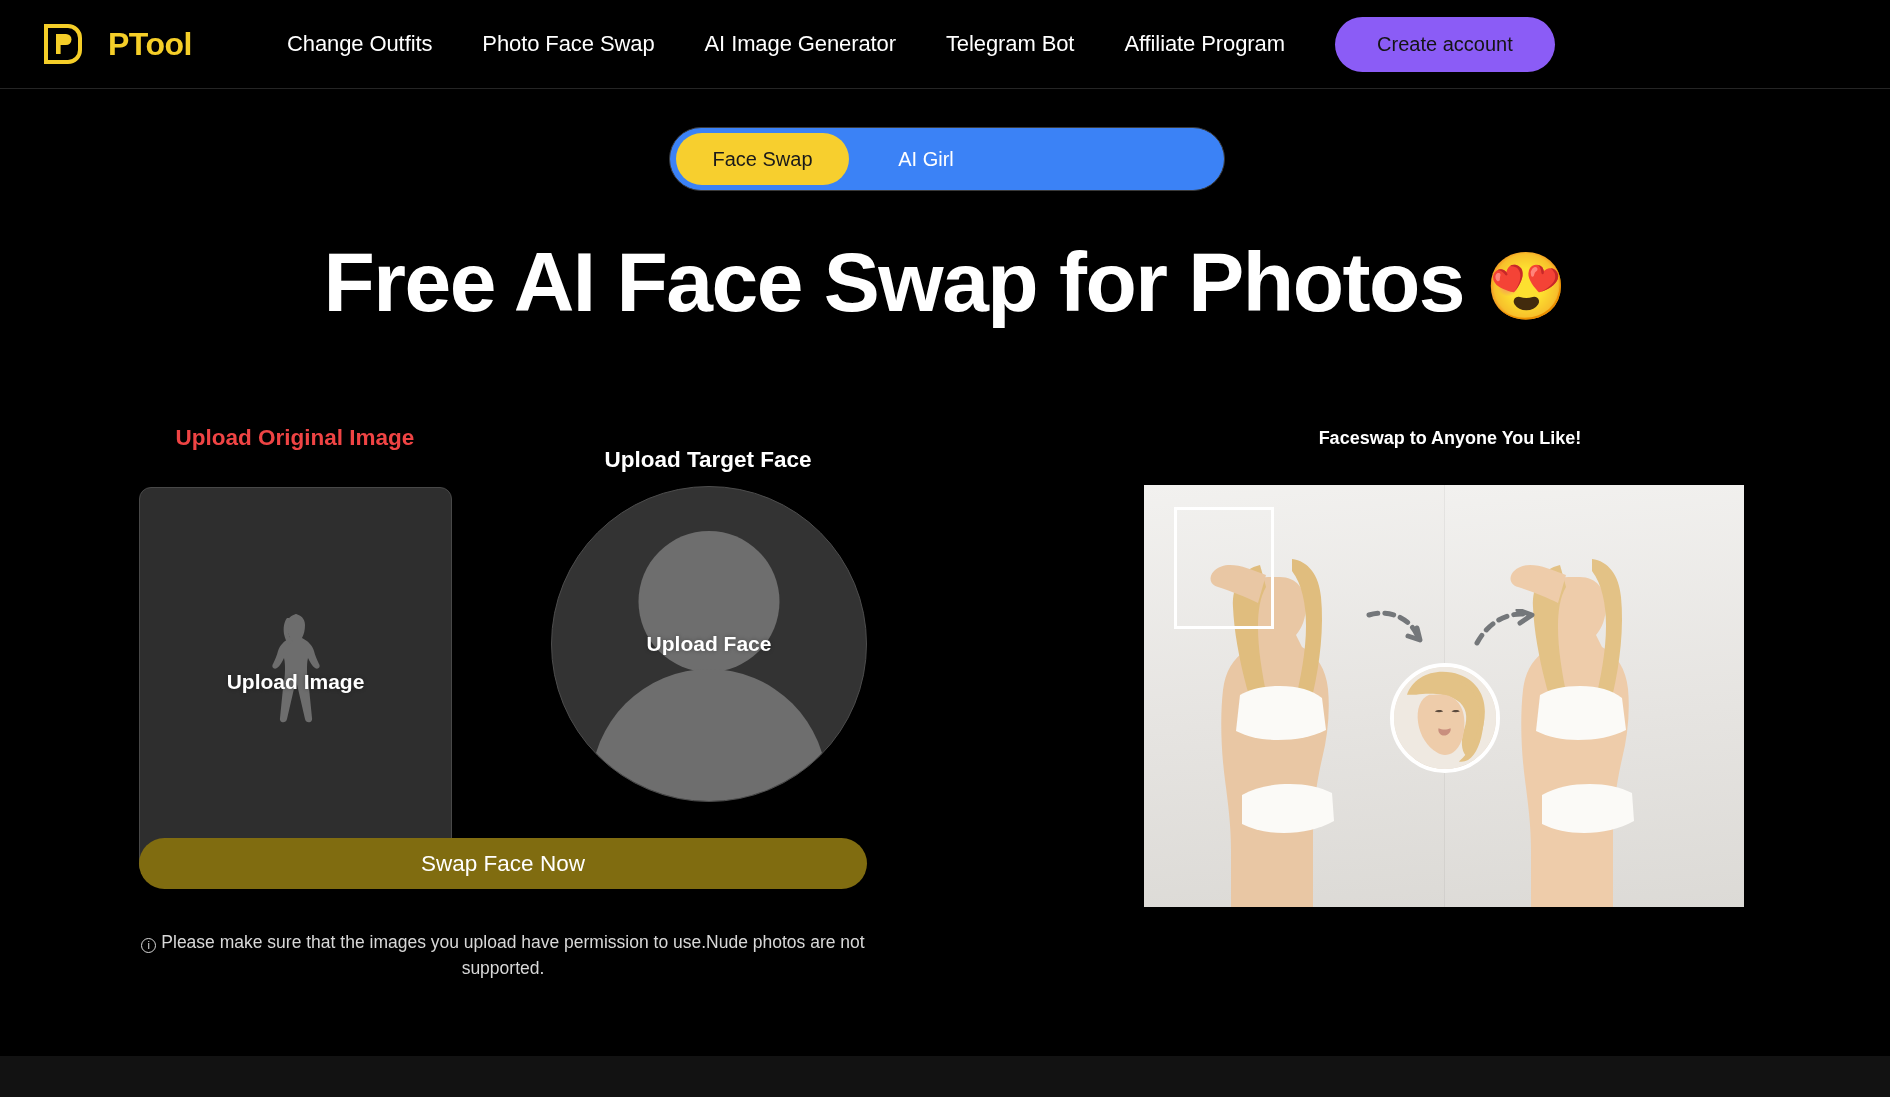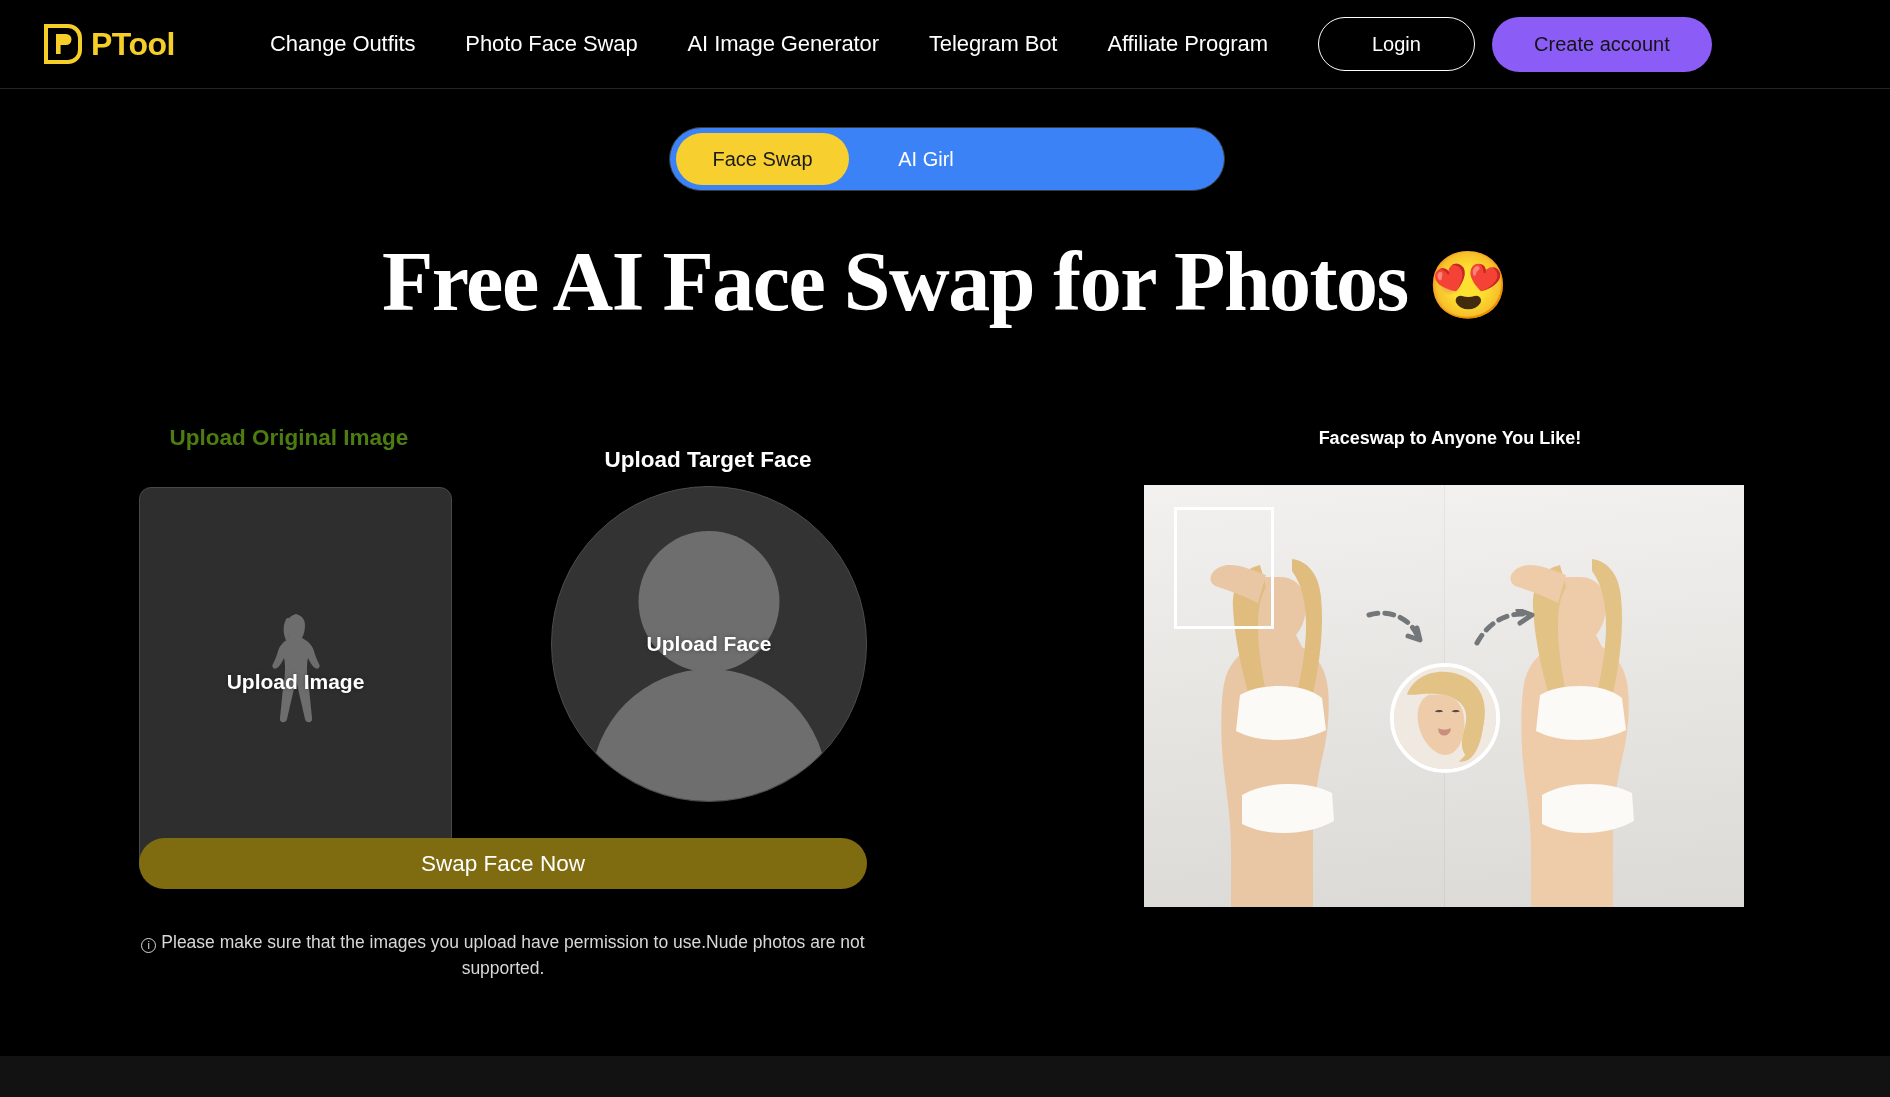--- a/index.html
+++ b/index.html
@@ -12,21 +12,21 @@
 
   
   .header {
     position: absolute; top: 0; left: 0;
     width: 1890px; height: 89px;
     border-bottom: 1px solid #252525;
     display: flex; align-items: center;
     background: #000;
   }
   .logo-wrap {
-    display: flex; align-items: center; gap: 9px;
+    display: flex; align-items: center; gap: 26px;
     margin-left: 44px;
   }
   .logo-mark { width: 38px; height: 40px; display: block; }
   .logo-text {
     color: #F5CE28; font-size: 32px; font-weight: 700;
     letter-spacing: -0.5px; line-height: 1;
   }
   .nav {
     display: flex; align-items: center; gap: 0px;
     margin-left: 70px;
@@ -74,31 +74,30 @@
     position: absolute; right: -2px; top: 2px;
     font-size: 23px; line-height: 1;
   }
 
   
   .hero-title {
     position: absolute; top: 240px; left: 0; width: 1890px;
     text-align: center; color: #ffffff;
     font-size: 84px; font-weight: 700; letter-spacing: -1.5px;
     line-height: 1;
-    font-family: Liberation Serif, serif;
   }
   .hero-title .emo { font-size: 66px; vertical-align: 2px; }
 
   
   .work { position: absolute; left: 0; top: 0; }
 
   .lbl-orig {
-    position: absolute; left: 159px; top: 425px;
+    position: absolute; left: 165px; top: 425px;
     width: 260px; text-align: center;
-    color: #4d7c0f; font-size: 22.5px; font-weight: 700;
+    color: #ef4444; font-size: 22.5px; font-weight: 700;
   }
   .lbl-target {
     position: absolute; left: 594px; top: 447px;
     width: 228px; text-align: center;
     color: #ffffff; font-size: 22.5px; font-weight: 700;
   }
 
   .drop-square {
     position: absolute; left: 139px; top: 487px;
     width: 313px; height: 390px;
@@ -214,21 +213,20 @@
 
   <nav class="nav">
     <span class="nav-item">Change Outfits</span>
     <span class="nav-item">Photo Face Swap</span>
     <span class="nav-item">AI Image Generator</span>
     <span class="nav-item">Telegram Bot</span>
     <span class="nav-item">Affiliate Program</span>
   </nav>
 
   <div class="auth-group">
-    <button class="btn-login">Login</button>
     <button class="btn-create">Create account</button>
   </div>
 </div>
 
 <div class="tabbar">
   <div class="tab active tab-faceswap">
     <span>Face Swap</span>
   </div>
   <div class="tab tab-aigirl">
     <span>AI Girl</span>

